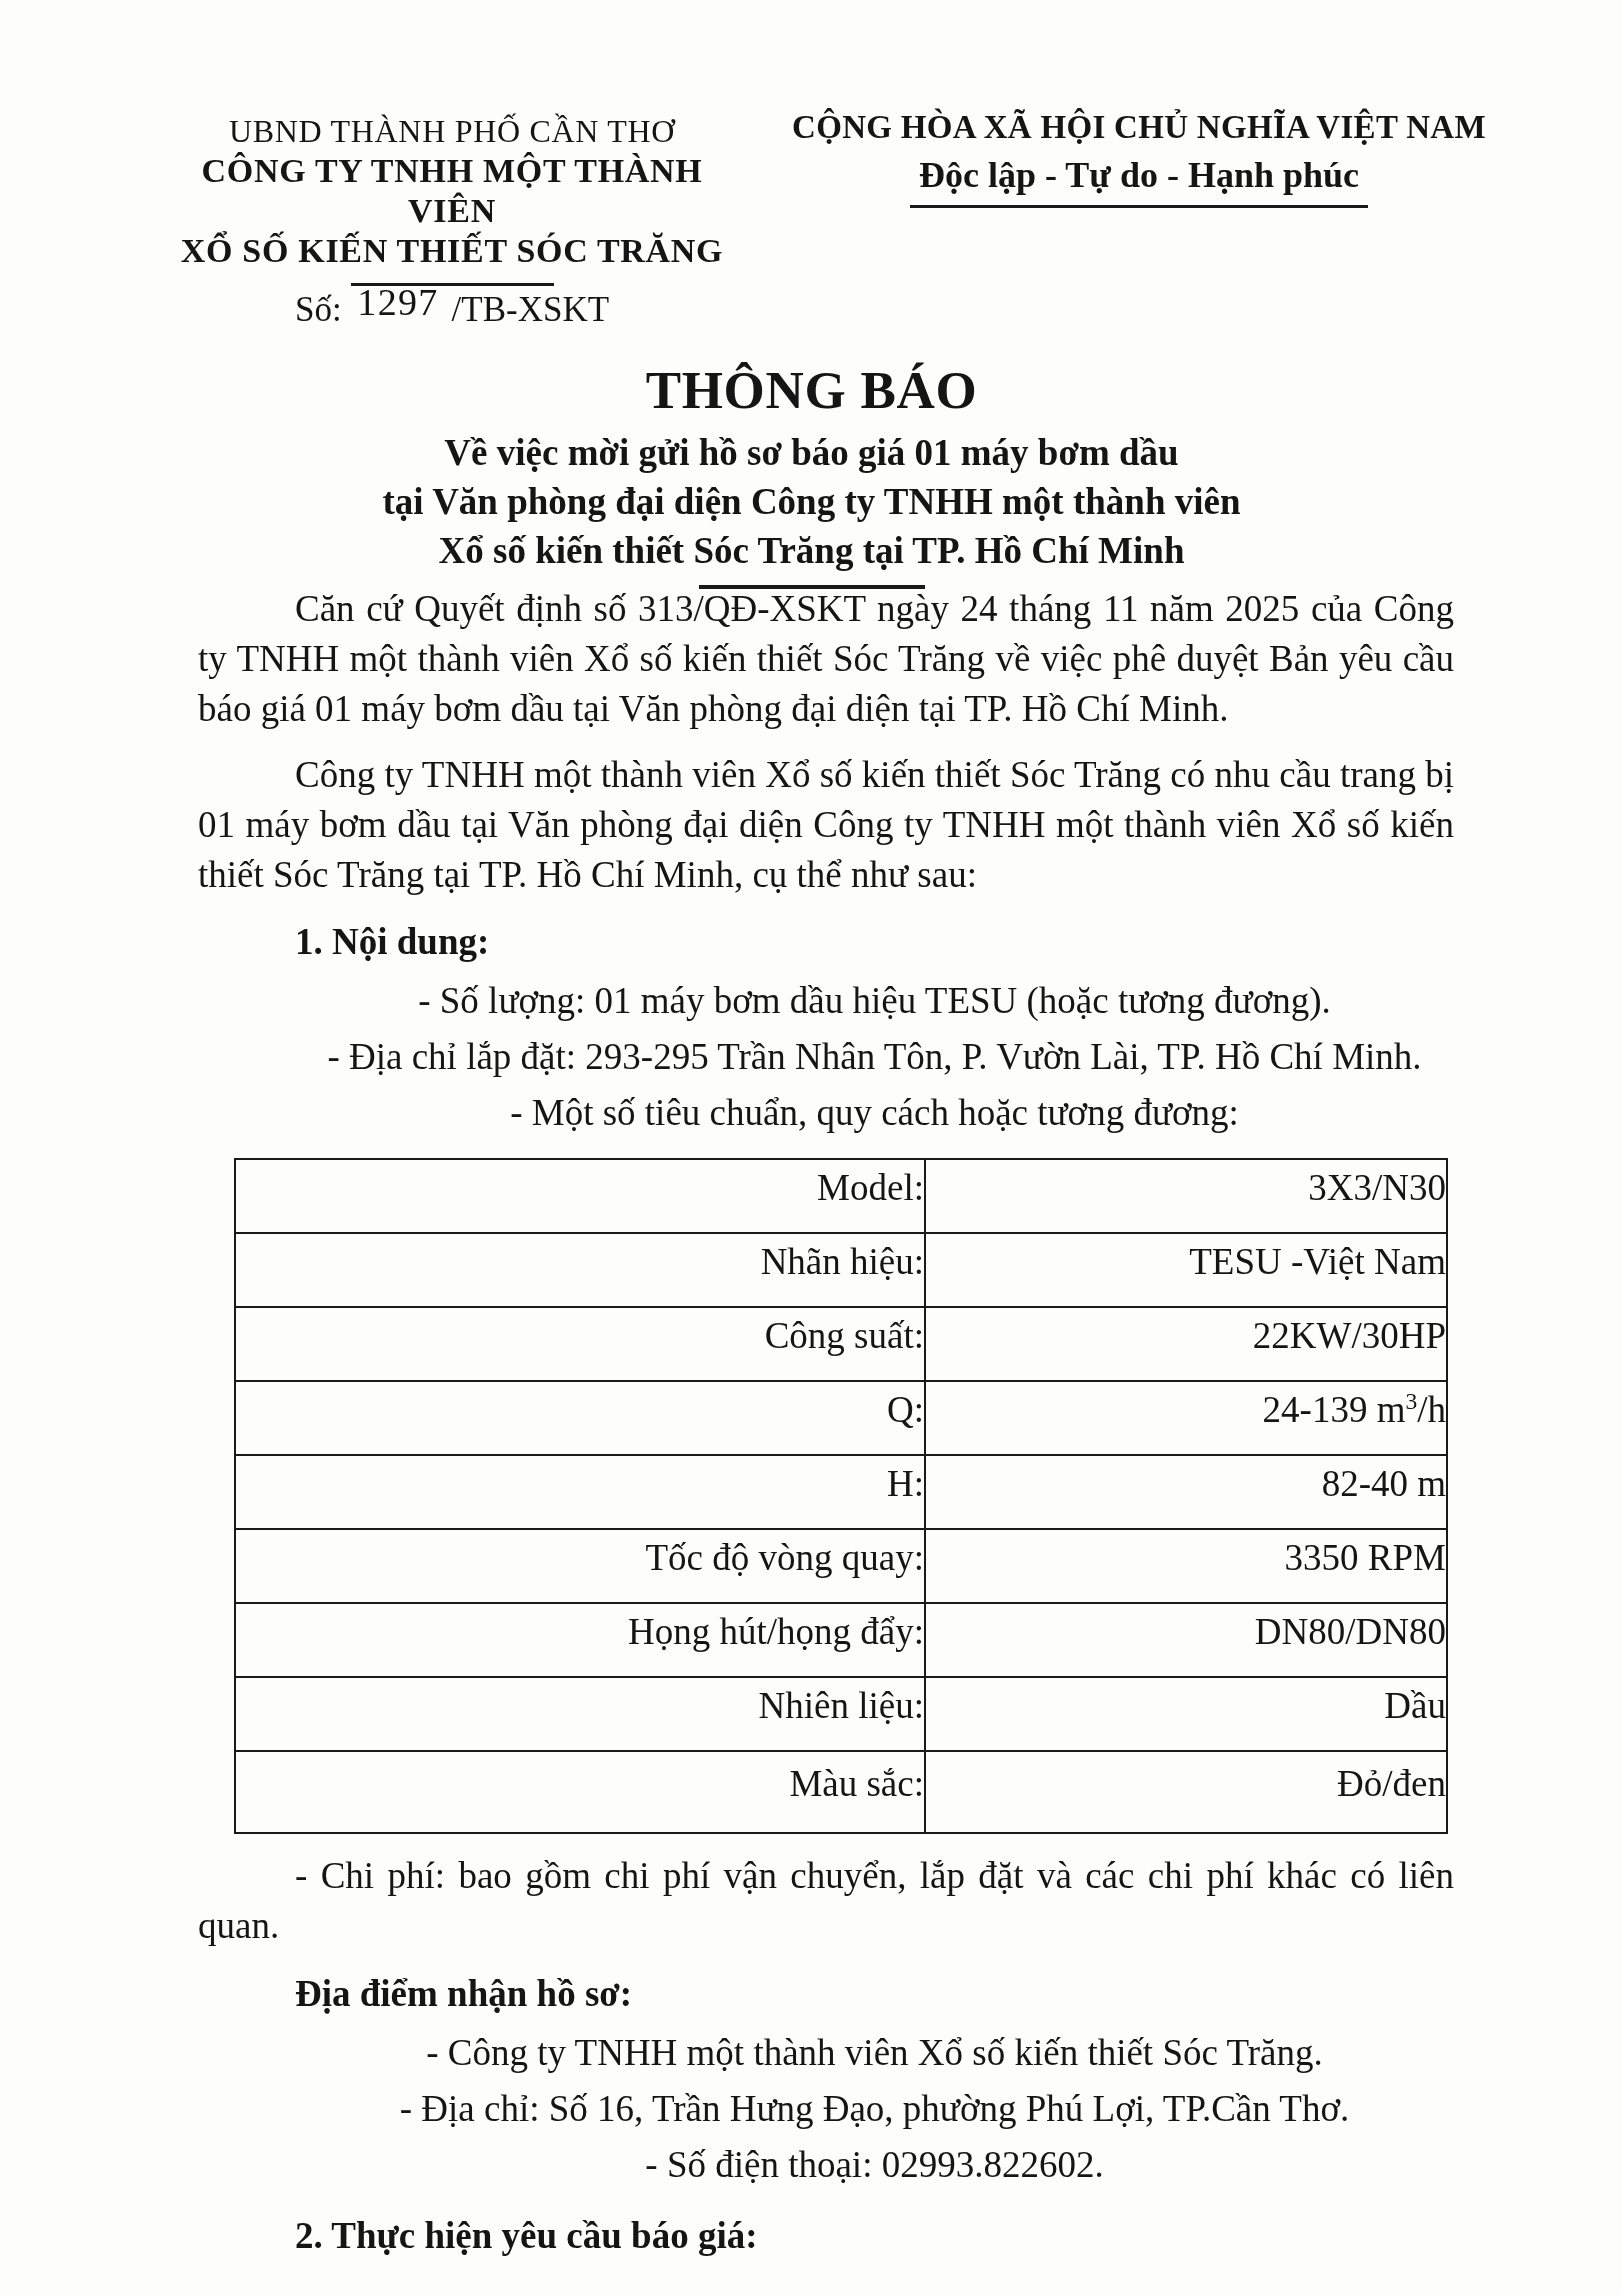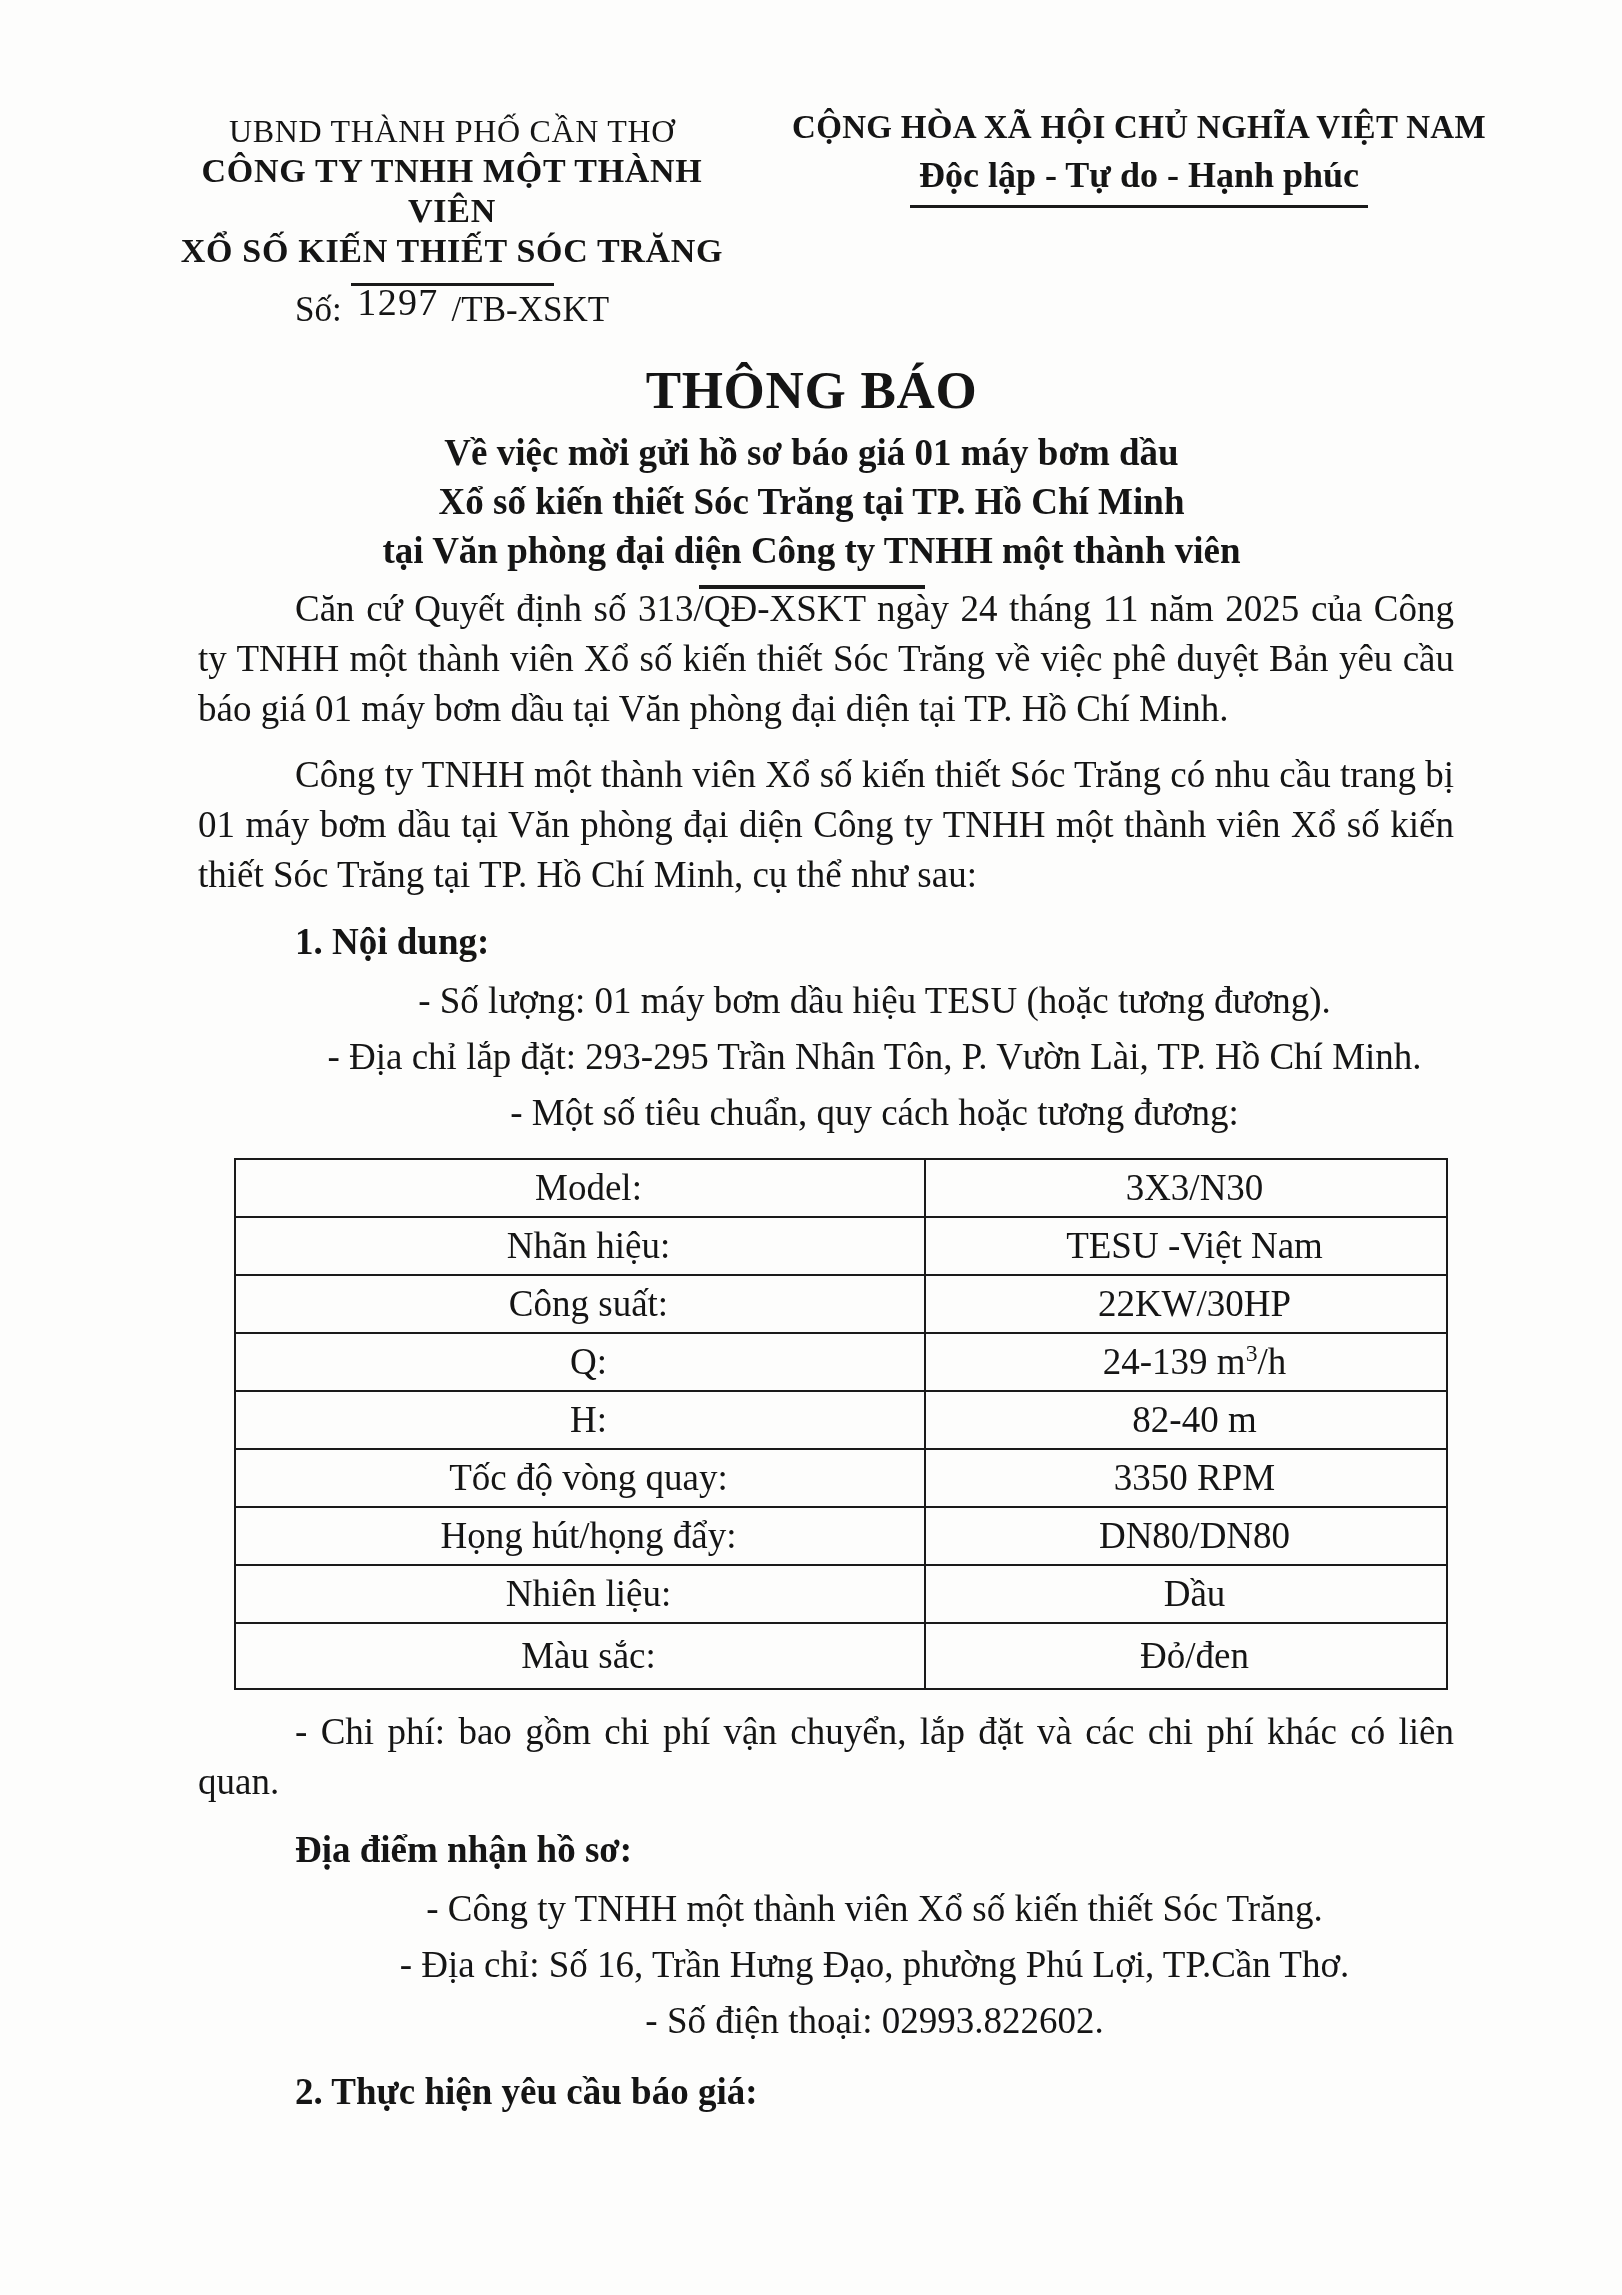--- a/index.html
+++ b/index.html
@@ -56,23 +56,23 @@
   table.spec{
     border-collapse:collapse;
     margin:17px 0 0 36px;
     width:1174px;
     table-layout:fixed;
   }
   table.spec td{
     border:2.6px solid #1a1a1a;
     font-size:37px;
     height:56px;
-    padding:0 0 0 17px;
+    padding:0 0 16px 17px;
     vertical-align:middle;
-    text-align:center;
+    text-align:right;
   }
   table.spec tr:last-child td{height:64px;}
   td.c1{width:671px;}
   td.c2{width:503px;}
   sup{font-size:23.6px;line-height:0;}
 </style>
 </head>
 <body>
 
 <div class="page">
@@ -91,22 +91,22 @@
     <div class="motto1">CỘNG HÒA XÃ HỘI CHỦ NGHĨA VIỆT NAM</div>
     <div>
       <span class="motto2">Độc lập - Tự do - Hạnh phúc</span>
     </div>
   </div>
 
   <div class="title-block">
     <div class="main">THÔNG BÁO</div>
     <div class="sub">
       <div>Về việc mời gửi hồ sơ báo giá 01 máy bơm dầu</div>
+      <div>tại Văn phòng đại diện Công ty TNHH một thành viên</div>
       <div>Xổ số kiến thiết Sóc Trăng tại TP. Hồ Chí Minh</div>
-      <div>tại Văn phòng đại diện Công ty TNHH một thành viên</div>
     </div>
     <div class="title-rule"></div>
   </div>
 
   <div class="body-block">
     <p class="para">Căn cứ Quyết định số 313/QĐ-XSKT ngày 24 tháng 11 năm 2025 của Công ty TNHH một thành viên Xổ số kiến thiết Sóc Trăng về việc phê duyệt Bản yêu cầu báo giá 01 máy bơm dầu tại Văn phòng đại diện tại TP. Hồ Chí Minh.</p>
     <p class="para">Công ty TNHH một thành viên Xổ số kiến thiết Sóc Trăng có nhu cầu trang bị 01 máy bơm dầu tại Văn phòng đại diện Công ty TNHH một thành viên Xổ số kiến thiết Sóc Trăng tại TP. Hồ Chí Minh, cụ thể như sau:</p>
 
     <div class="h-bold">1. Nội dung:</div>
     <div class="bullet">- Số lượng: 01 máy bơm dầu hiệu TESU (hoặc tương đương).</div>

